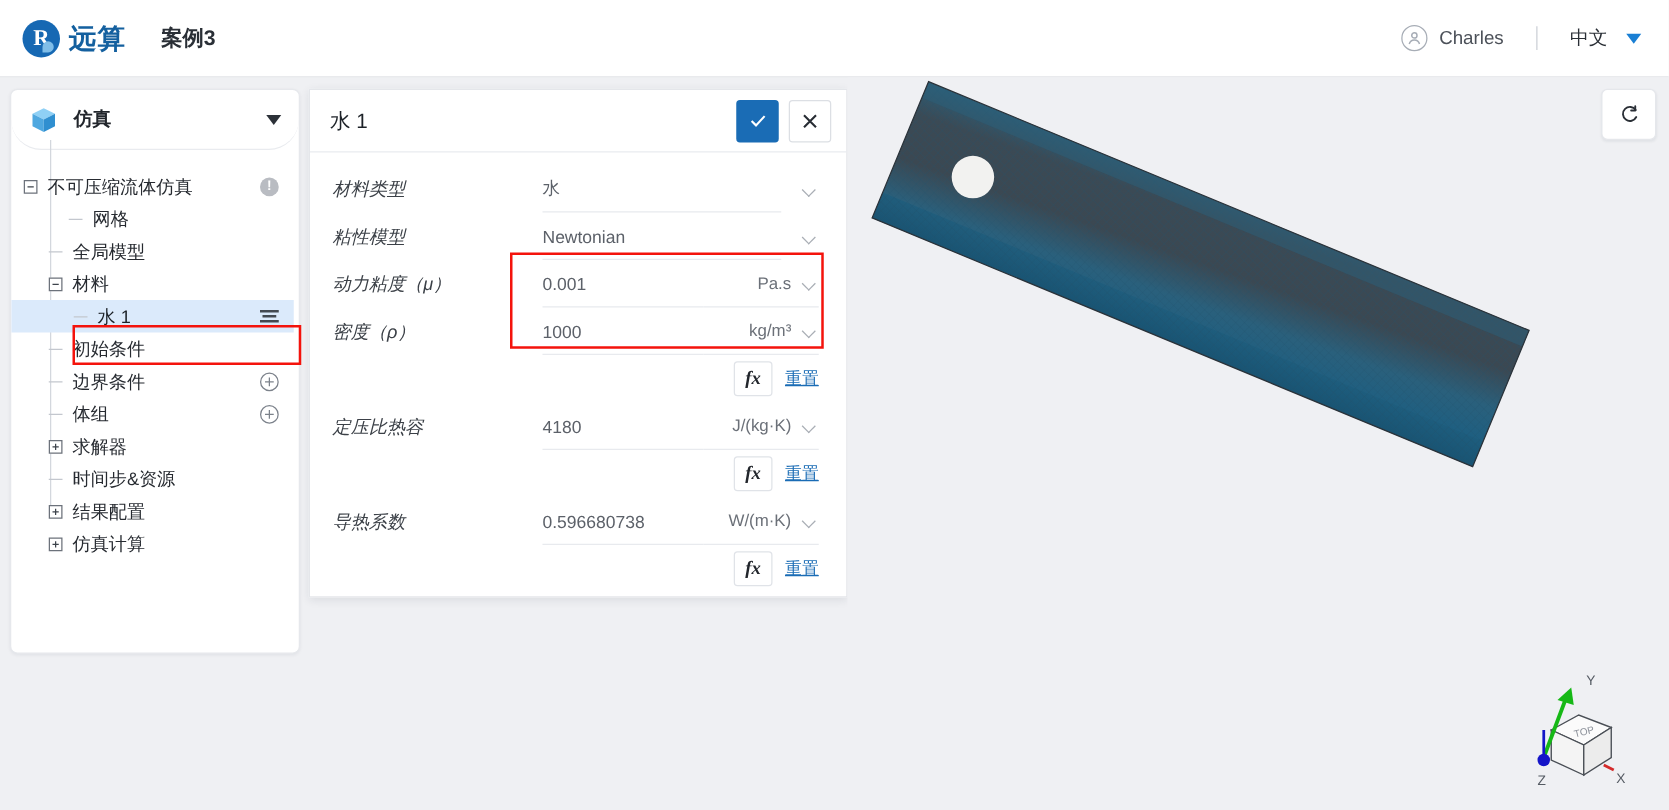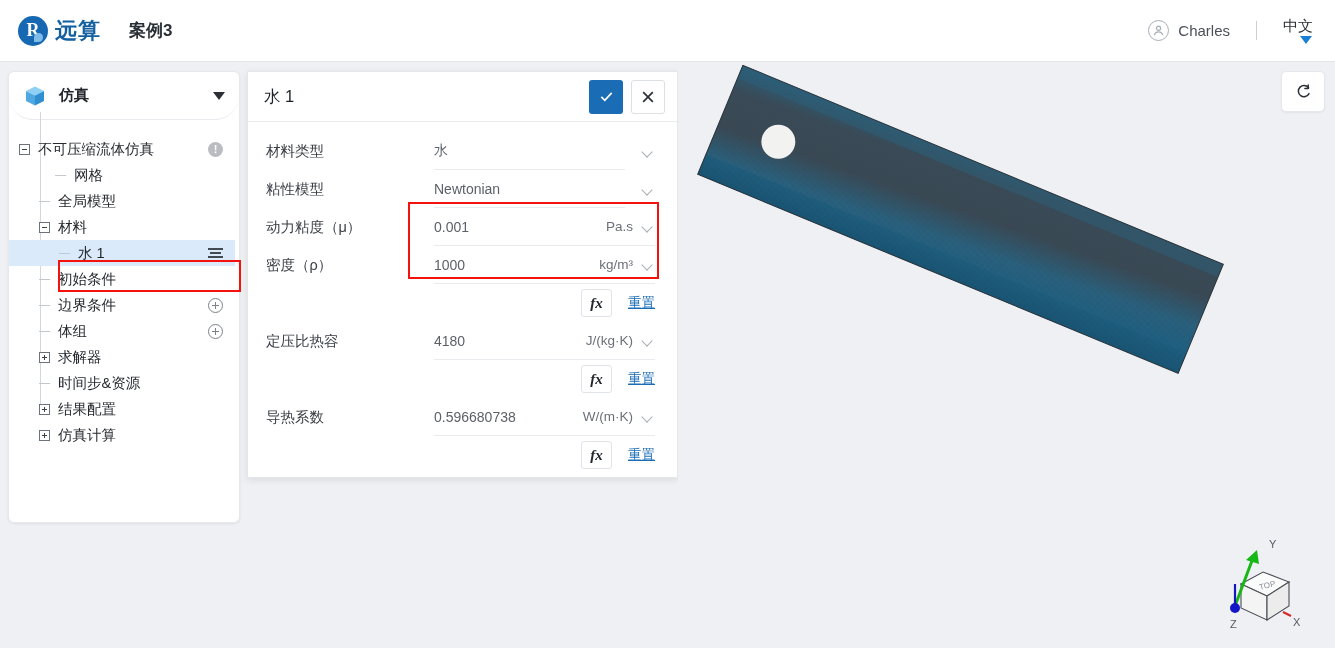--- a/index.html
+++ b/index.html
@@ -159,20 +159,21 @@
   }
   .btn-ok { background: #1a6cb5; }
   .btn-cancel { background: #fff; border: 1px solid #dcdfe4; }
   .panel-body { padding: 10px 22px 0 18px; }
   .prow {
     display: flex; align-items: center; height: 38px; position: relative;
   }
   .plabel {
     width: 168px; font-size: 14.5px; color: #3b4047; flex: none;
     white-space: nowrap;
+    font-style: italic;
   }
   .pfield {
     flex: 1; display: flex; align-items: center; height: 38px;
   }
   .pvalue-wrap {
     flex: 1; height: 100%; display: flex; align-items: center;
     border-bottom: 1px solid #e8eaee;
   }
   .pvalue { font-size: 14px; color: #5c6169; }
   .punit-wrap {
@@ -187,21 +188,21 @@
   .caret-sm::before {
     content: ""; position: absolute; left: 1px; top: 2px;
     width: 7px; height: 7px;
     border-right: 1.4px solid #a9aeb5; border-bottom: 1.4px solid #a9aeb5;
     transform: rotate(45deg);
   }
   .prow.wide-sel .pvalue-wrap { flex: 1; }
   .prow.wide-sel .punit-wrap { border-bottom: none; width: 30px; }
   .fxrow {
     display: flex; align-items: center; justify-content: flex-end;
-    height: 38px; gap: 7px; padding-right: 0;
+    height: 38px; gap: 1px; padding-right: 0;
   }
   .fx-btn {
     width: 31px; height: 28px; border: 1px solid #e0e3e8; border-radius: 3px;
     background: #fff; display: flex; align-items: center; justify-content: center;
     font-family: "Liberation Serif", serif; font-style: italic;
     font-size: 15px; font-weight: bold; color: #23272d;
   }
   .reset-link {
     font-size: 13.5px; color: #1a6cb5; text-decoration: underline;
     width: 36px; text-align: right;
@@ -247,21 +248,21 @@
     <div class="user-chip">
       <span class="avatar-ring">
         <svg width="13" height="13" viewBox="0 0 13 13">
           <circle cx="6.5" cy="4.3" r="2.1" fill="none" stroke="#a7adb6" stroke-width="1.2"></circle>
           <path d="M2.4 11.2c.5-2.2 2.1-3.3 4.1-3.3s3.6 1.1 4.1 3.3" fill="none" stroke="#a7adb6" stroke-width="1.2"></path>
         </svg>
       </span>
       <span>Charles</span>
     </div>
     <div class="divider-v"></div>
-    <div style="display:flex;align-items:center;flex-direction:column;">
+    <div style="display:flex;align-items:center;">
       <span class="lang">中文</span>
       <span class="lang-caret"></span>
     </div>
   </div>
 </div>
 
 <div class="sidebar">
   <div class="sidebar-head">
     <span class="cube-icon">
       <svg width="24" height="24" viewBox="0 0 24 24">

